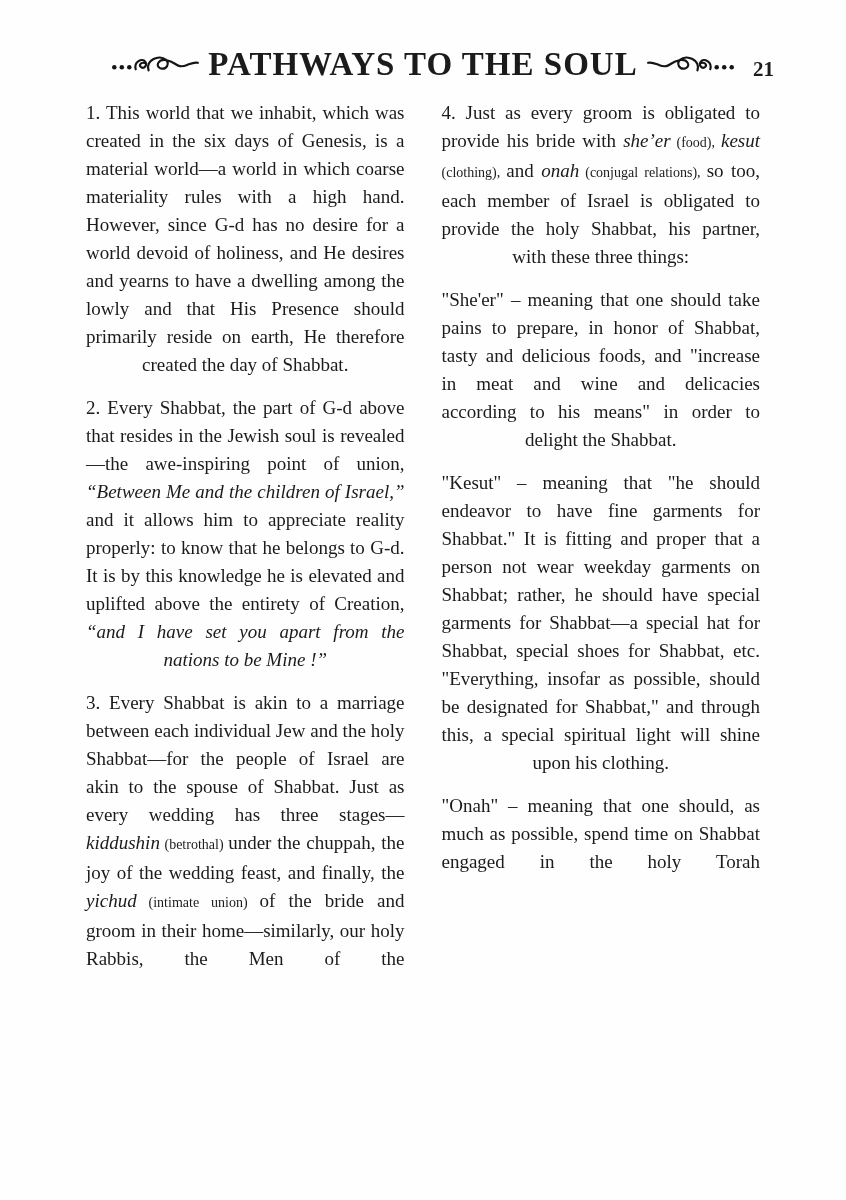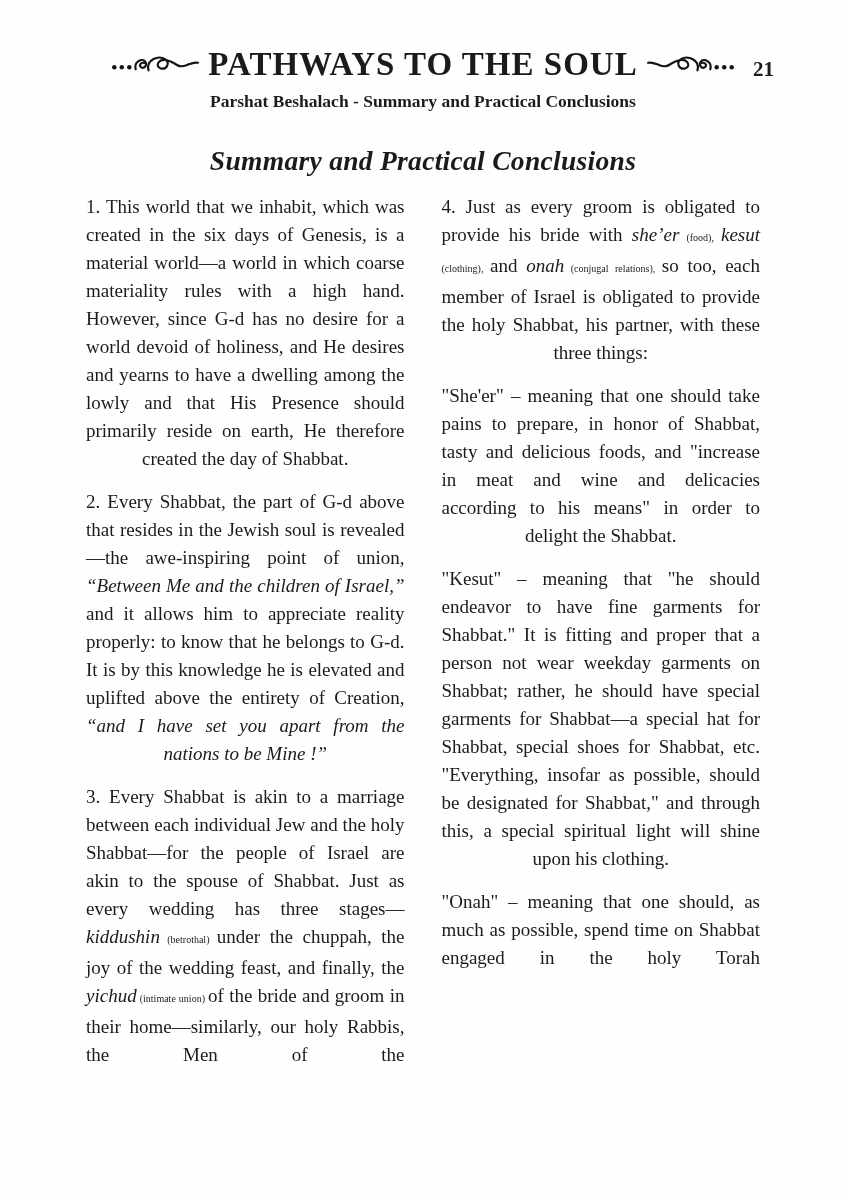--- a/index.html
+++ b/index.html
@@ -59,21 +59,21 @@
   p.body-par {
     margin: 0 0 15px 0;
     font-size: 19px;
     line-height: 28px;
     text-align: justify;
     text-align-last: justify;
   }
   p.body-par.end-center { text-align-last: center; }
   .run-normal { font-style: normal; }
   .run-italic { font-style: italic; }
-  .run-small  { font-size: 10px; }
+  .run-small  { font-size: 14px; }
   .flourish-wrap { display: inline-flex; align-items: center; }
   .flourish-wrap svg { width: 90px; height: 26px; }
   .flourish-wrap.mirrored svg { transform: scaleX(-1); }
   .flourish-wrap path { stroke: #151515; stroke-width: 2; fill: none; stroke-linecap: round; }
   .flourish-wrap circle { fill: #151515; }
 </style>
 </head>
 <body>
 
 <div class="page">
@@ -94,24 +94,22 @@
         <svg viewBox="0 0 84 24" aria-hidden="true">
           <circle cx="4" cy="14" r="2.1"></circle>
           <circle cx="11" cy="14" r="2.1"></circle>
           <circle cx="18" cy="14" r="2.1"></circle>
           <path d="M24 16 C22 9 30 5 33 9 C35 12 32 16 29 14 C27 12.5 28 9.5 32 10"></path>
           <path d="M36 17 C33 7 46 2 52 7 C56 10.5 53 17 47 15 C42 13 45 6 53 7.5 C62 9 62 16 72 12 C76 10.5 79 9 82 10"></path>
         </svg>
       </span>
     </div>
     <div class="page-number">21</div>
-    <div class="subtitle">Parshat Beshalach - Summary and Practical Conclusions</div>
   </header>
 
-  <h2 class="section-title">Summary and Practical Conclusions</h2>
 
   <main class="columns">
     <div class="col">
         <p class="body-par end-center"><span class="run-normal">1. This world that we inhabit, which was created in the six days of Genesis, is a material world—a world in which coarse materiality rules with a high hand. However, since G-d has no desire for a world devoid of holiness, and He desires and yearns to have a dwelling among the lowly and that His Presence should primarily reside on earth, He therefore created the day of Shabbat.</span></p>
         <p class="body-par end-center"><span class="run-normal">2. Every Shabbat, the part of G-d above that resides in the Jewish soul is revealed—the awe-inspiring point of union, </span><span class="run-italic">“Between Me and the children of Israel,”</span><span class="run-normal"> and it allows him to appreciate reality properly: to know that he belongs to G-d. It is by this knowledge he is elevated and uplifted above the entirety of Creation, </span><span class="run-italic">“and I have set you apart from the nations to be Mine !”</span></p>
         <p class="body-par"><span class="run-normal">3. Every Shabbat is akin to a marriage between each individual Jew and the holy Shabbat—for the people of Israel are akin to the spouse of Shabbat. Just as every wedding has three stages—</span><span class="run-italic">kiddushin</span><span class="run-small"> (betrothal) </span><span class="run-normal">under the chuppah, the joy of the wedding feast, and finally, the </span><span class="run-italic">yichud</span><span class="run-small"> (intimate union) </span><span class="run-normal">of the bride and groom in their home—similarly, our holy Rabbis, the Men of the</span></p>
       </div>
     <div class="col">
         <p class="body-par end-center"><span class="run-normal">4. Just as every groom is obligated to provide his bride with </span><span class="run-italic">she’er</span><span class="run-small"> (food), </span><span class="run-italic">kesut</span><span class="run-small"> (clothing), </span><span class="run-normal">and </span><span class="run-italic">onah</span><span class="run-small"> (conjugal relations), </span><span class="run-normal">so too, each member of Israel is obligated to provide the holy Shabbat, his partner, with these three things:</span></p>
         <p class="body-par end-center"><span class="run-normal">"She'er" – meaning that one should take pains to prepare, in honor of Shabbat, tasty and delicious foods, and "increase in meat and wine and delicacies according to his means" in order to delight the Shabbat.</span></p>

